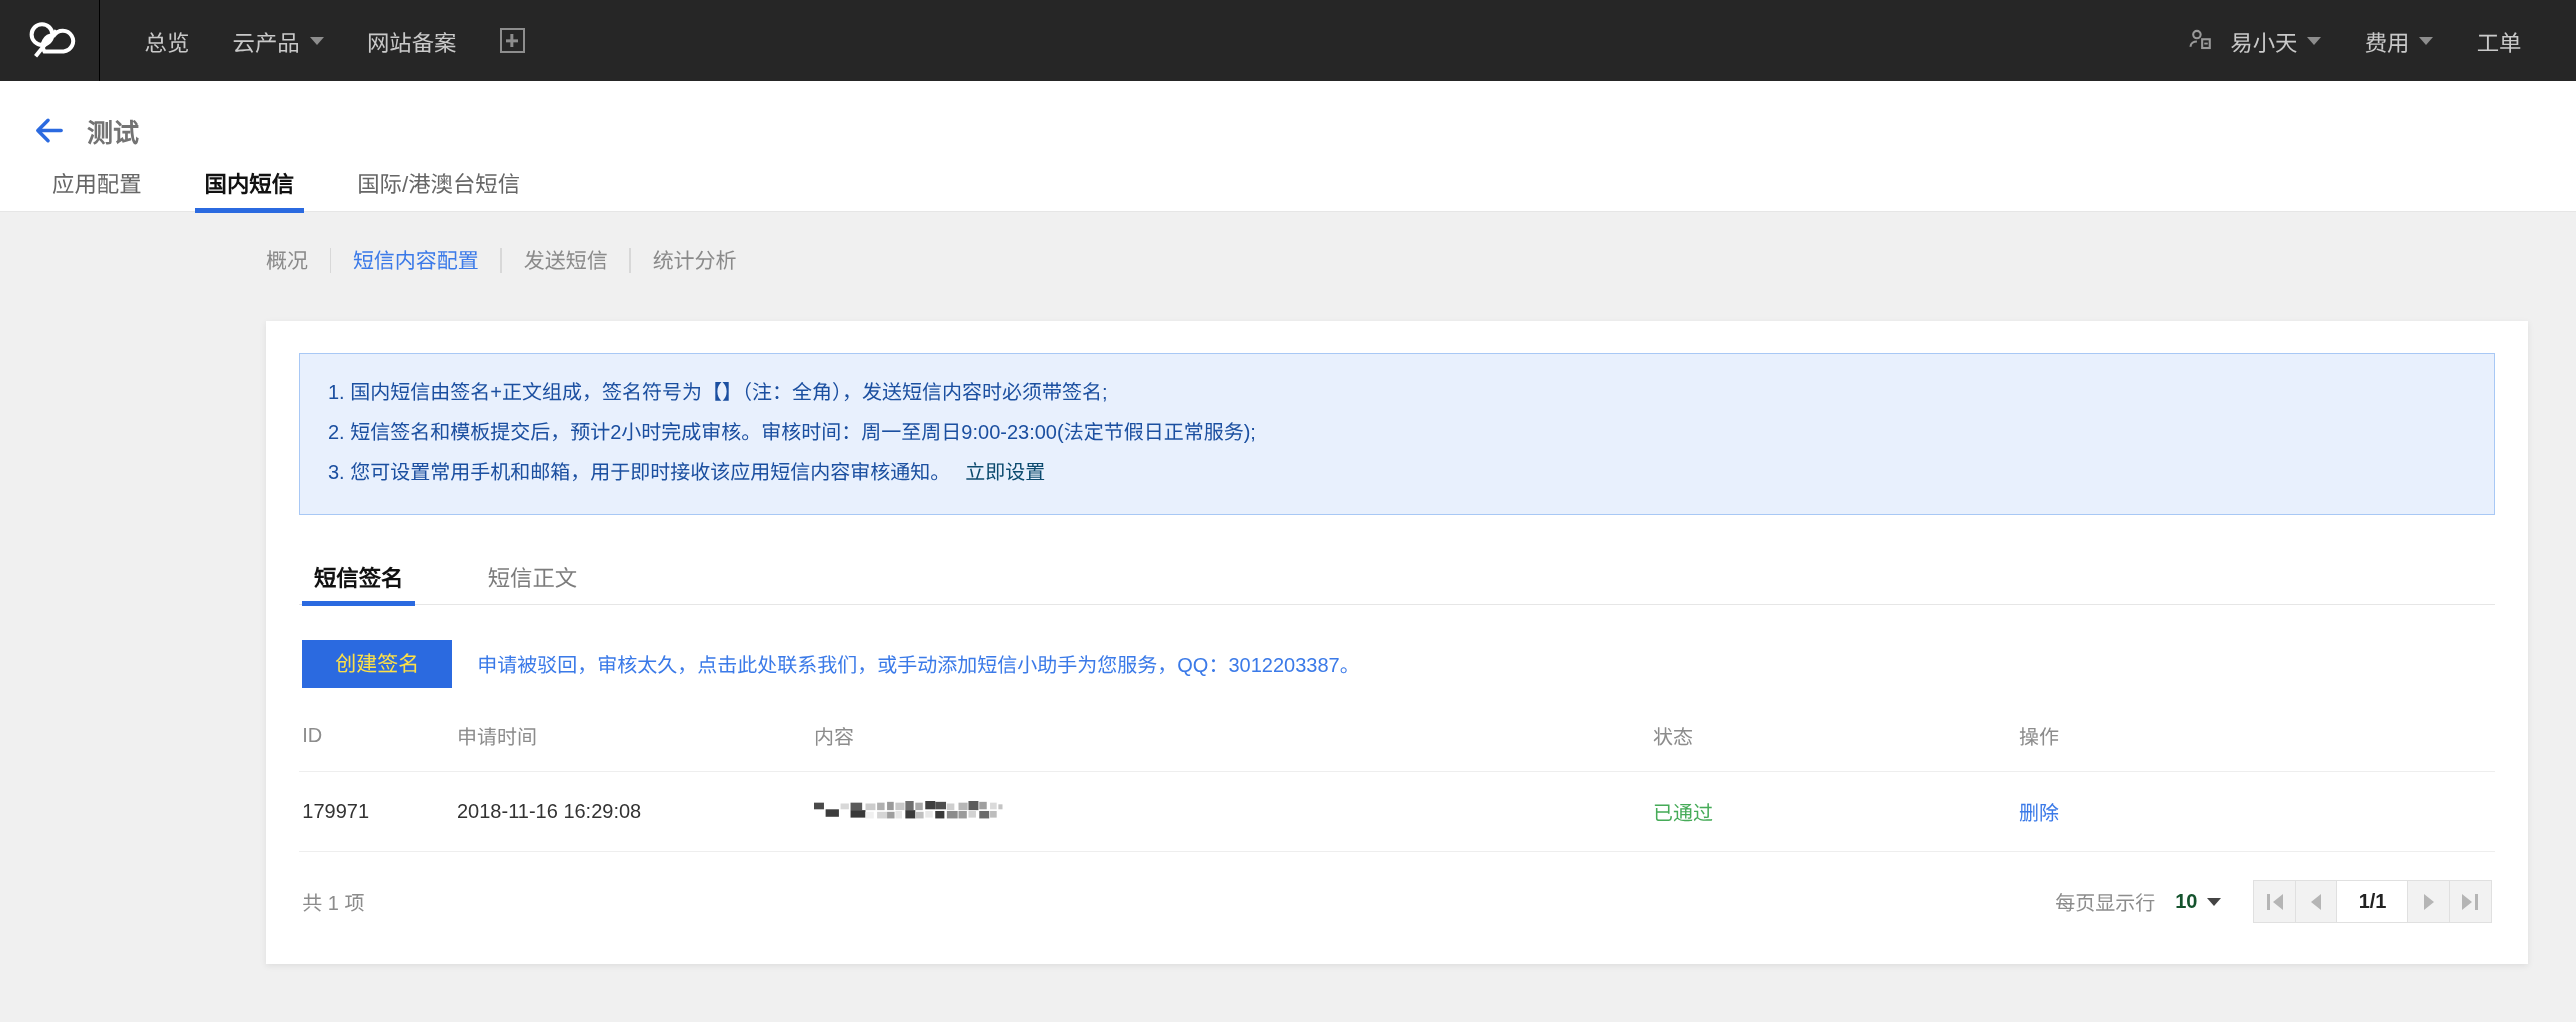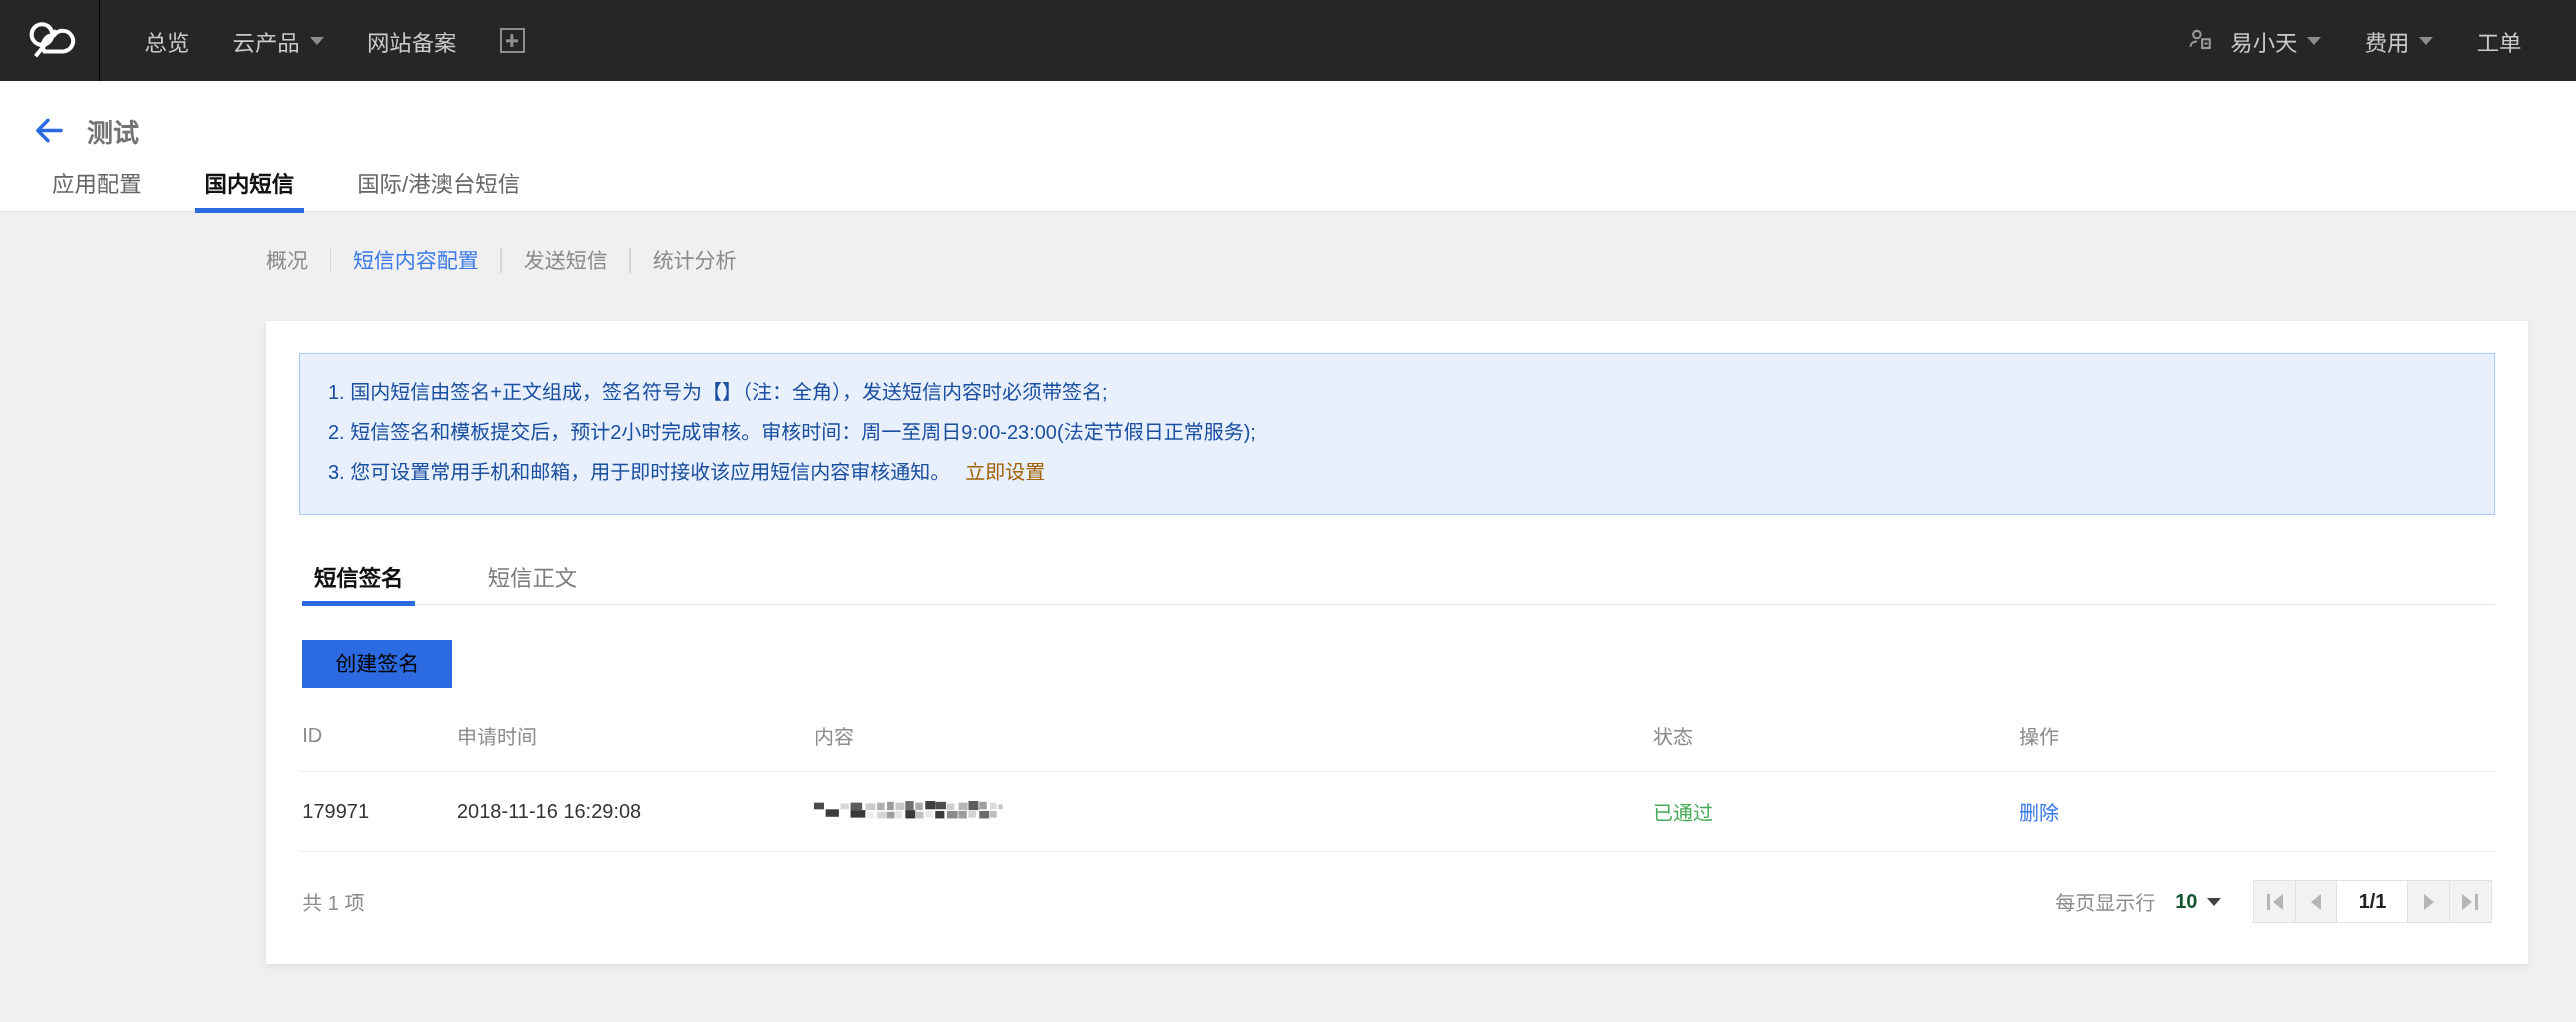--- a/index.html
+++ b/index.html
@@ -164,21 +164,21 @@
     font-size: 20px;
     line-height: 1.0;
     color: #1f4f9e;
   }
   .notice-line {
     padding: 10px 0;
     color: #1b4fa0;
     white-space: nowrap;
   }
   .notice-link {
-    color: #a16207;
+    color: #0c4a6e;
     text-decoration: none;
     cursor: pointer;
     margin-left: 15px;
   }
 
   
   .inner-tabs {
     display: flex;
     align-items: flex-end;
     margin-top: 40px;
@@ -206,21 +206,21 @@
 
   
   .actions {
     display: flex;
     align-items: center;
     margin-top: 35px;
     padding-left: 3.3px;
   }
   .btn-primary {
     background: #2b6ae0;
-    color: #000000;
+    color: #fde047;
     font-size: 21px;
     border: none;
     padding: 0 33px;
     height: 48px;
     line-height: 48px;
     cursor: pointer;
     font-family: inherit;
     white-space: nowrap;
   }
   .hint-text {
@@ -423,20 +423,21 @@
     <div class="inner-tab active">
       <span>短信签名</span>
     </div>
     <div class="inner-tab">
       <span>短信正文</span>
     </div>
   </div>
 
   <div class="actions">
     <button class="btn-primary">创建签名</button>
+    <span class="hint-text">申请被驳回，审核太久，点击此处联系我们，或手动添加短信小助手为您服务，QQ：3012203387。</span>
   </div>
 
   <table class="tbl">
     <thead>
       <tr>
         <th class="col-id">ID</th>
         <th class="col-time">申请时间</th>
         <th class="col-content">内容</th>
         <th class="col-status">状态</th>
         <th class="col-action">操作</th>

